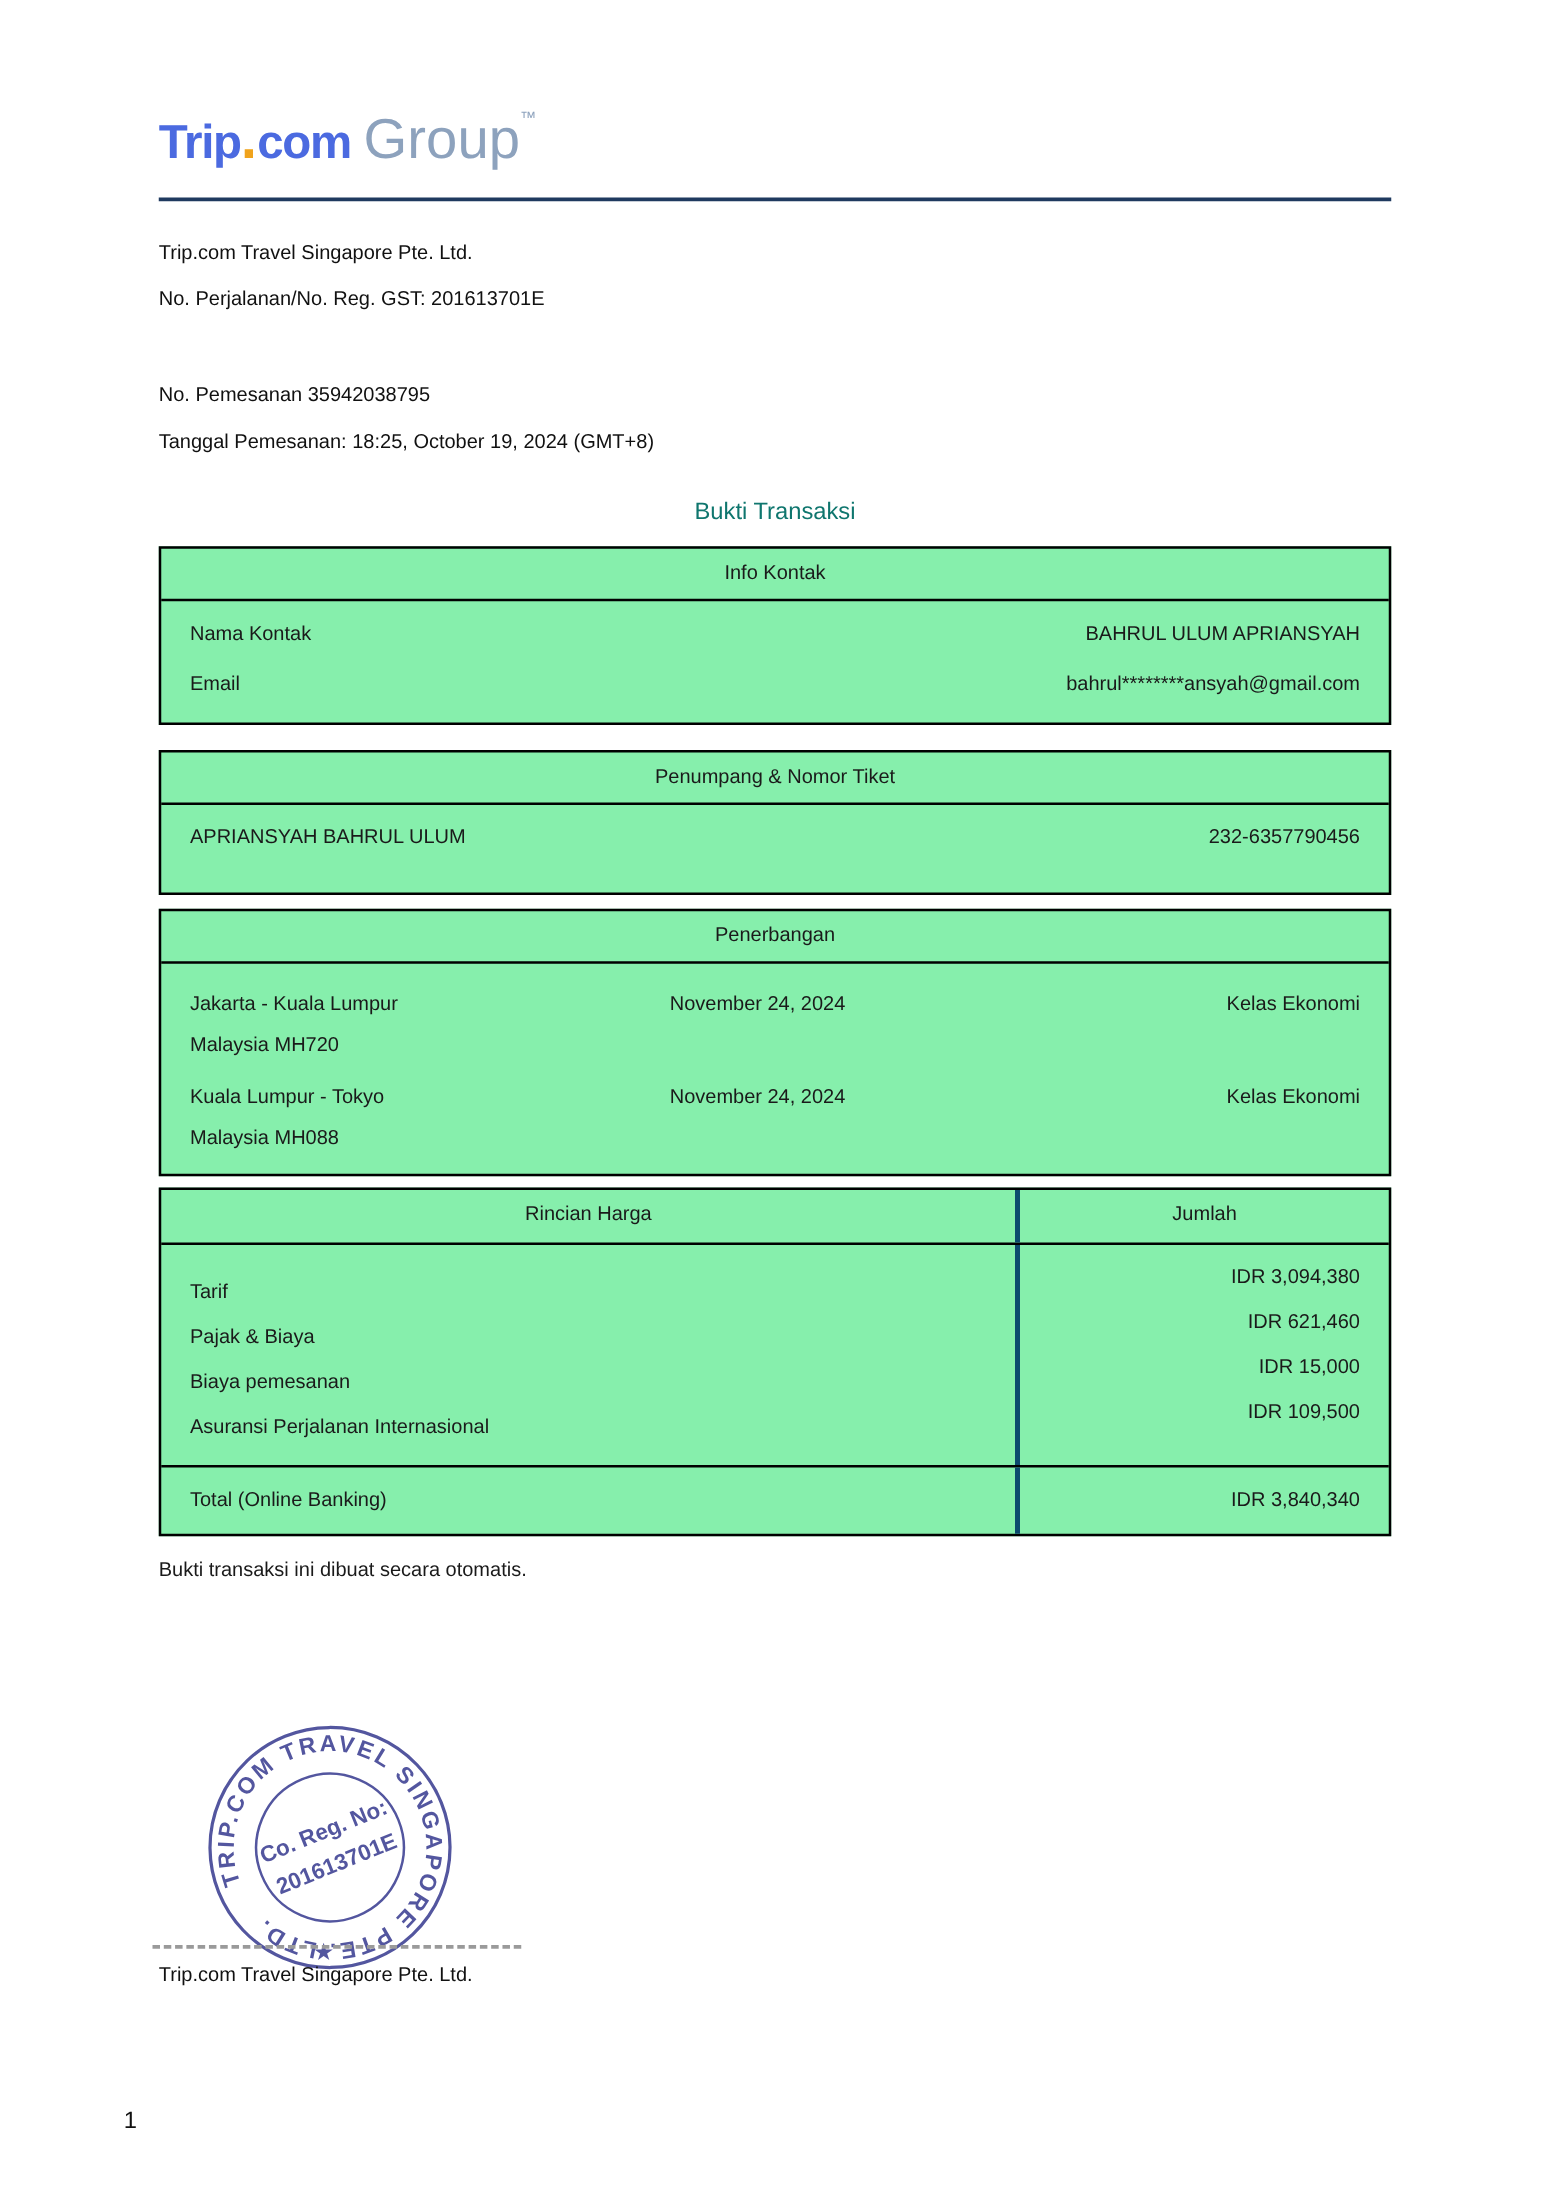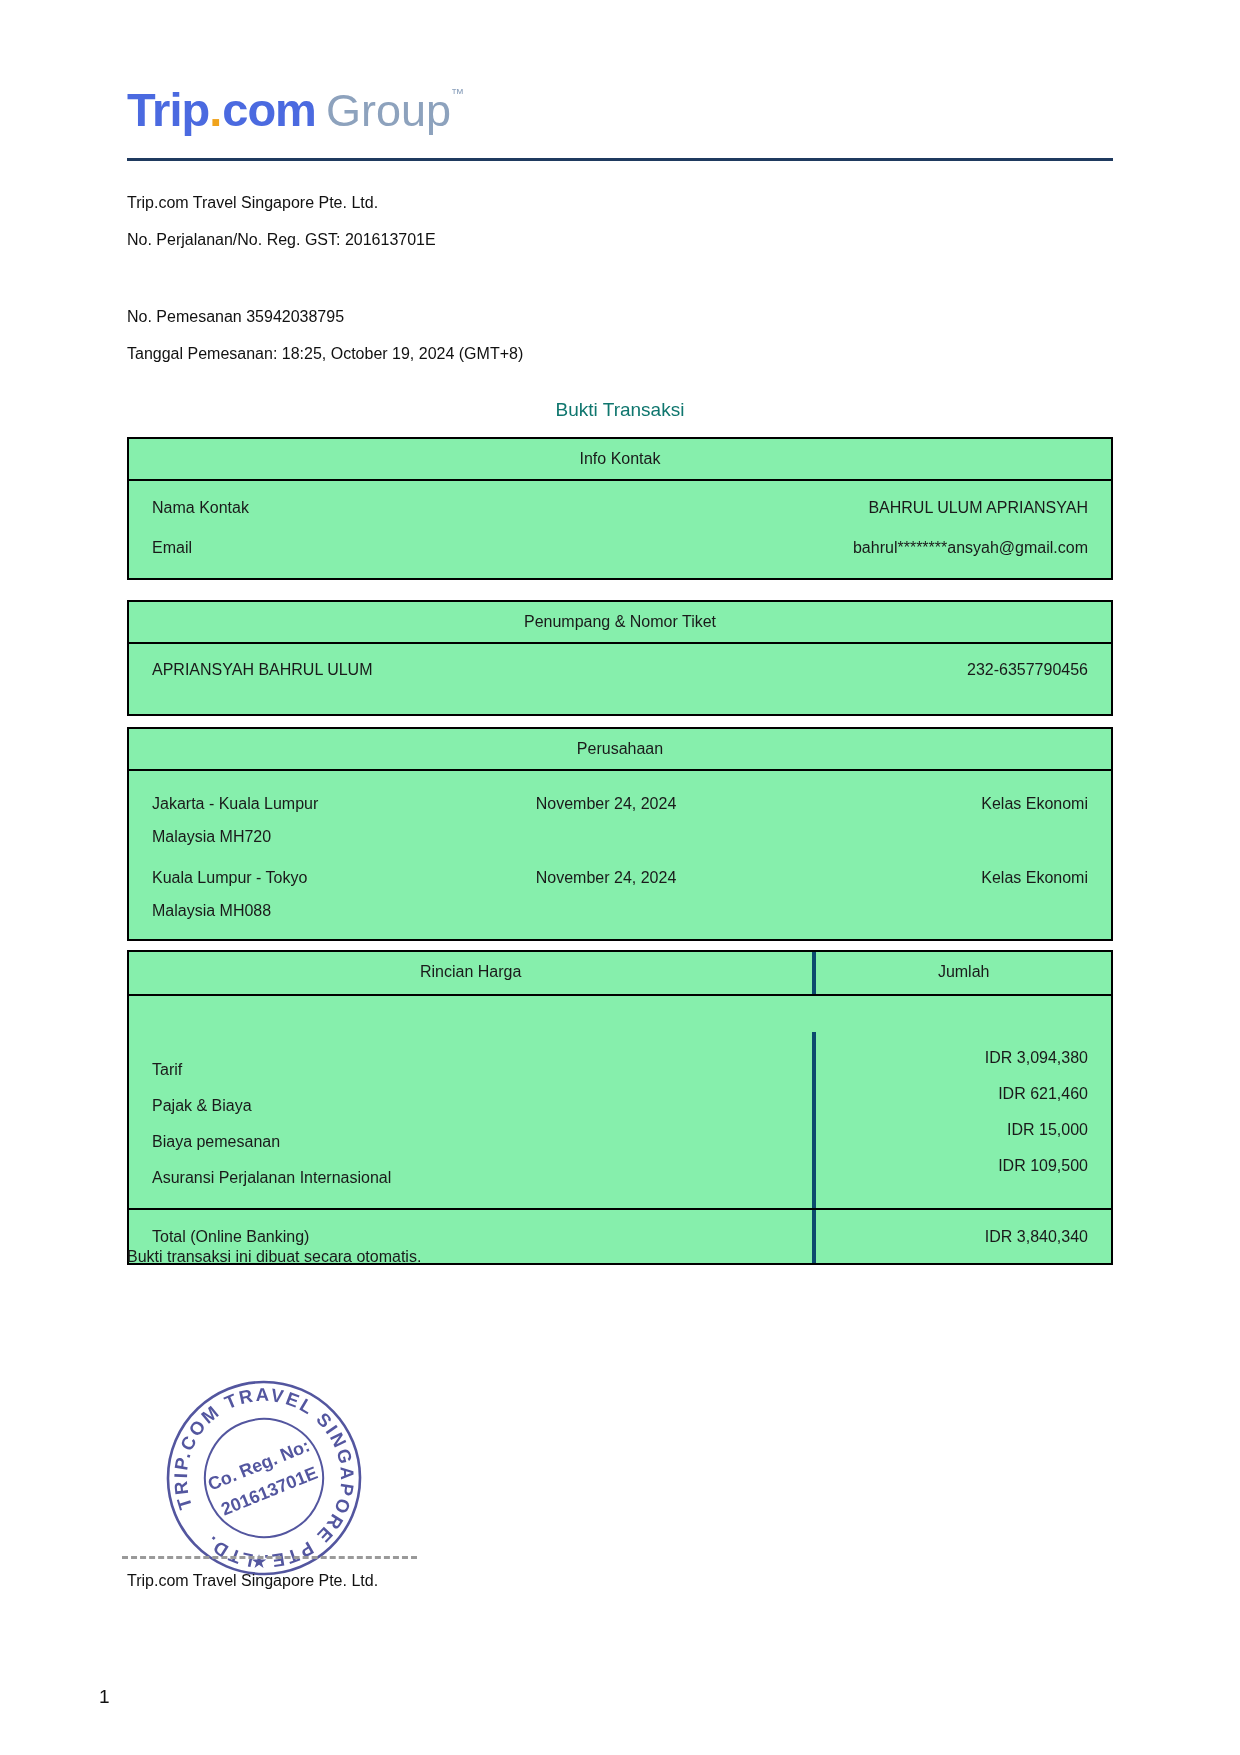--- a/index.html
+++ b/index.html
@@ -8,21 +8,21 @@
     position:relative;
     width:1240px; height:1755px;
     background:#ffffff;
     font-family:"Liberation Sans", sans-serif;
     color:#1a1a1a;
     overflow:hidden;
   }
 
   
   .logo { position:absolute; left:127px; top:82px; white-space:nowrap; }
-  .logo .trip  { font-size:47px; font-weight:bold; color:#4b6ae0; letter-spacing:-1px; }
+  .logo .trip  { font-size:38px; font-weight:bold; color:#4b6ae0; letter-spacing:-1px; }
   .logo .dot   { font-size:47px; font-weight:bold; color:#f0a31c; }
   .logo .group { font-size:45px; font-weight:400; color:#8da2bd; margin-left:10px; letter-spacing:0px; }
   .logo .tm    { font-size:13px; color:#8da2bd; vertical-align:28px; }
 
   .rule { position:absolute; left:127px; top:158px; width:986px; height:3px; background:#1f3a5f; }
 
   .textblock { position:absolute; left:127px; font-size:16px; line-height:37px; color:#111; }
   .company { top:184px; }
   .order   { top:298px; }
 
@@ -48,21 +48,21 @@
   .fl-line1 { display:grid; grid-template-columns:41% 1fr auto; font-size:16px; line-height:33px; }
   .fl-line1 .fl-class { text-align:right; }
   .fl-line2 { font-size:16px; line-height:33px; }
 
   
   .tbl-pricing { top:950px; }
   .p-grid { display:grid; grid-template-columns:70% 30%; }
   .p-col1 { border-right:4px solid #0c4a6e; }
   .p-head .p-col1, .p-head .p-col2 { text-align:center; font-size:16px; height:42px; line-height:40px; }
   .p-head { border-bottom:2px solid #000; }
-  .p-body { border-bottom:2px solid #000;margin-top:36px; }
+  .p-body { border-bottom:2px solid #000; }
   .p-body .p-col1 { padding:20px 23px 12px 23px; }
   .p-body .p-col2 { padding:8px 23px 12px 23px; text-align:right; }
   .p-line { font-size:16px; line-height:36px; }
   .p-total .p-col1 { padding:0 23px; font-size:16px; height:53px; line-height:53px; }
   .p-total .p-col2 { padding:0 23px; font-size:16px; height:53px; line-height:53px; text-align:right; }
 
   .note { position:absolute; left:127px; top:1248px; width:986px; text-align:left; font-size:16px; }
 
   
   .stamp { position:absolute; left:158px; top:1372px; width:212px; height:212px; opacity:0.88; }
@@ -114,21 +114,21 @@
     <div class="tbl-head">Penumpang &amp; Nomor Tiket</div>
     <div class="tbl-body">
       <div class="kv-row">
         <span>APRIANSYAH BAHRUL ULUM</span>
         <span>232-6357790456</span>
       </div>
     </div>
   </div>
 
   <div class="tbl tbl-flights">
-    <div class="tbl-head">Perusahaan</div>
+    <div class="tbl-head">Penerbangan</div>
     <div class="tbl-body">
       <div class="flight-row">
         <div class="fl-line1">
           <span>Jakarta - Kuala Lumpur</span>
           <span>November 24, 2024</span>
           <span class="fl-class">Kelas Ekonomi</span>
         </div>
         <div class="fl-line2">Malaysia MH720</div>
       </div>
       <div class="flight-row">

